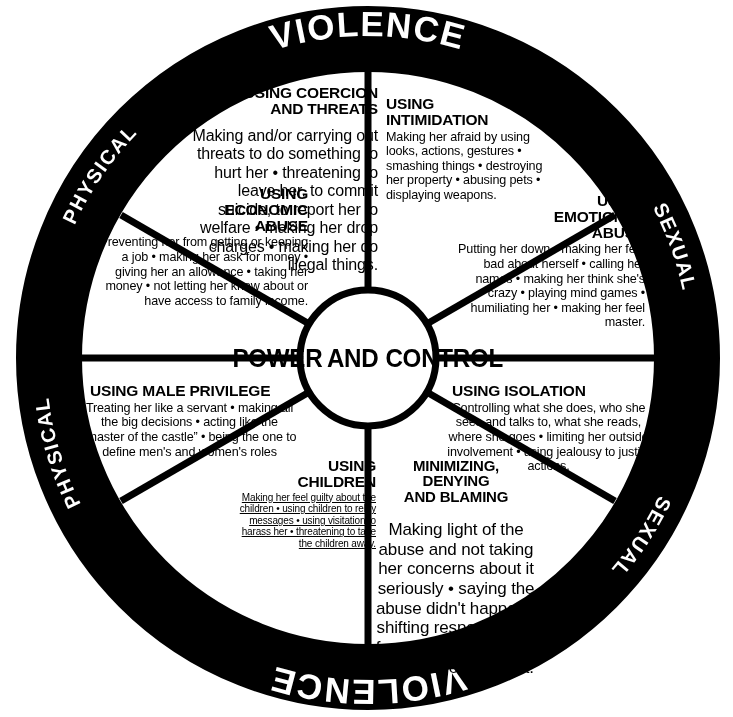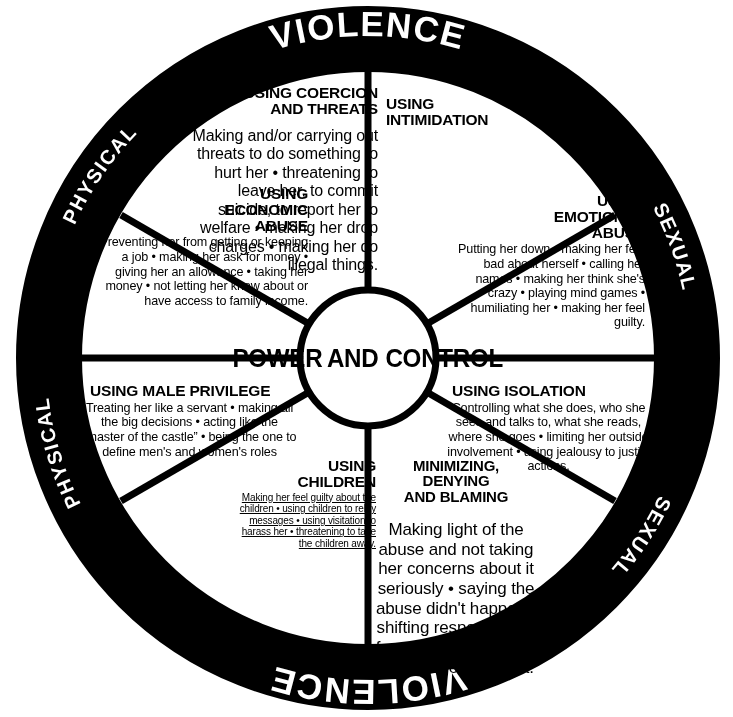--- a/index.html
+++ b/index.html
@@ -107,30 +107,31 @@
     </g>
   </svg>
 
   <div class="seg" id="s-coercion">
     <div class="hd">USING COERCION<br>AND THREATS</div>
     <div class="bd">Making and/or carrying out threats to do something to hurt her • threatening to leave her, to commit suicide, to report her to welfare • making her drop charges • making her do illegal things.</div>
   </div>
 
   <div class="seg" id="s-intim">
     <div class="hd">USING<br>INTIMIDATION</div>
+    <div class="bd">Making her afraid by using looks, actions, gestures • smashing things • destroying her property • abusing pets • displaying weapons.</div>
   </div>
 
   <div class="seg" id="s-econ">
     <div class="hd">USING<br>ECONOMIC<br>ABUSE</div>
     <div class="bd">Preventing her from getting or keeping a job • making her ask for money • giving her an allowance • taking her money • not letting her know about or have access to family income.</div>
   </div>
 
   <div class="seg" id="s-emot">
     <div class="hd">USING<br>EMOTIONAL<br>ABUSE</div>
-    <div class="bd">Putting her down • making her feel bad about herself • calling her names • making her think she's crazy • playing mind games • humiliating her • making her feel guilty.</div>
+    <div class="bd">Putting her down • making her feel bad about herself • calling her names • making her think she's crazy • playing mind games • humiliating her • making her feel master.</div>
   </div>
 
   <div class="seg" id="s-isol">
     <div class="hd">USING ISOLATION</div>
     <div class="bd">Controlling what she does, who she sees and talks to, what she reads, where she goes • limiting her outside involvement • using jealousy to justify actions.</div>
   </div>
 
   <div class="seg" id="s-male">
     <div class="hd">USING MALE PRIVILEGE</div>
     <div class="bd">Treating her like a servant • making all the big decisions • acting like the “master of the castle”  • being the one to define men's and women's roles</div>

